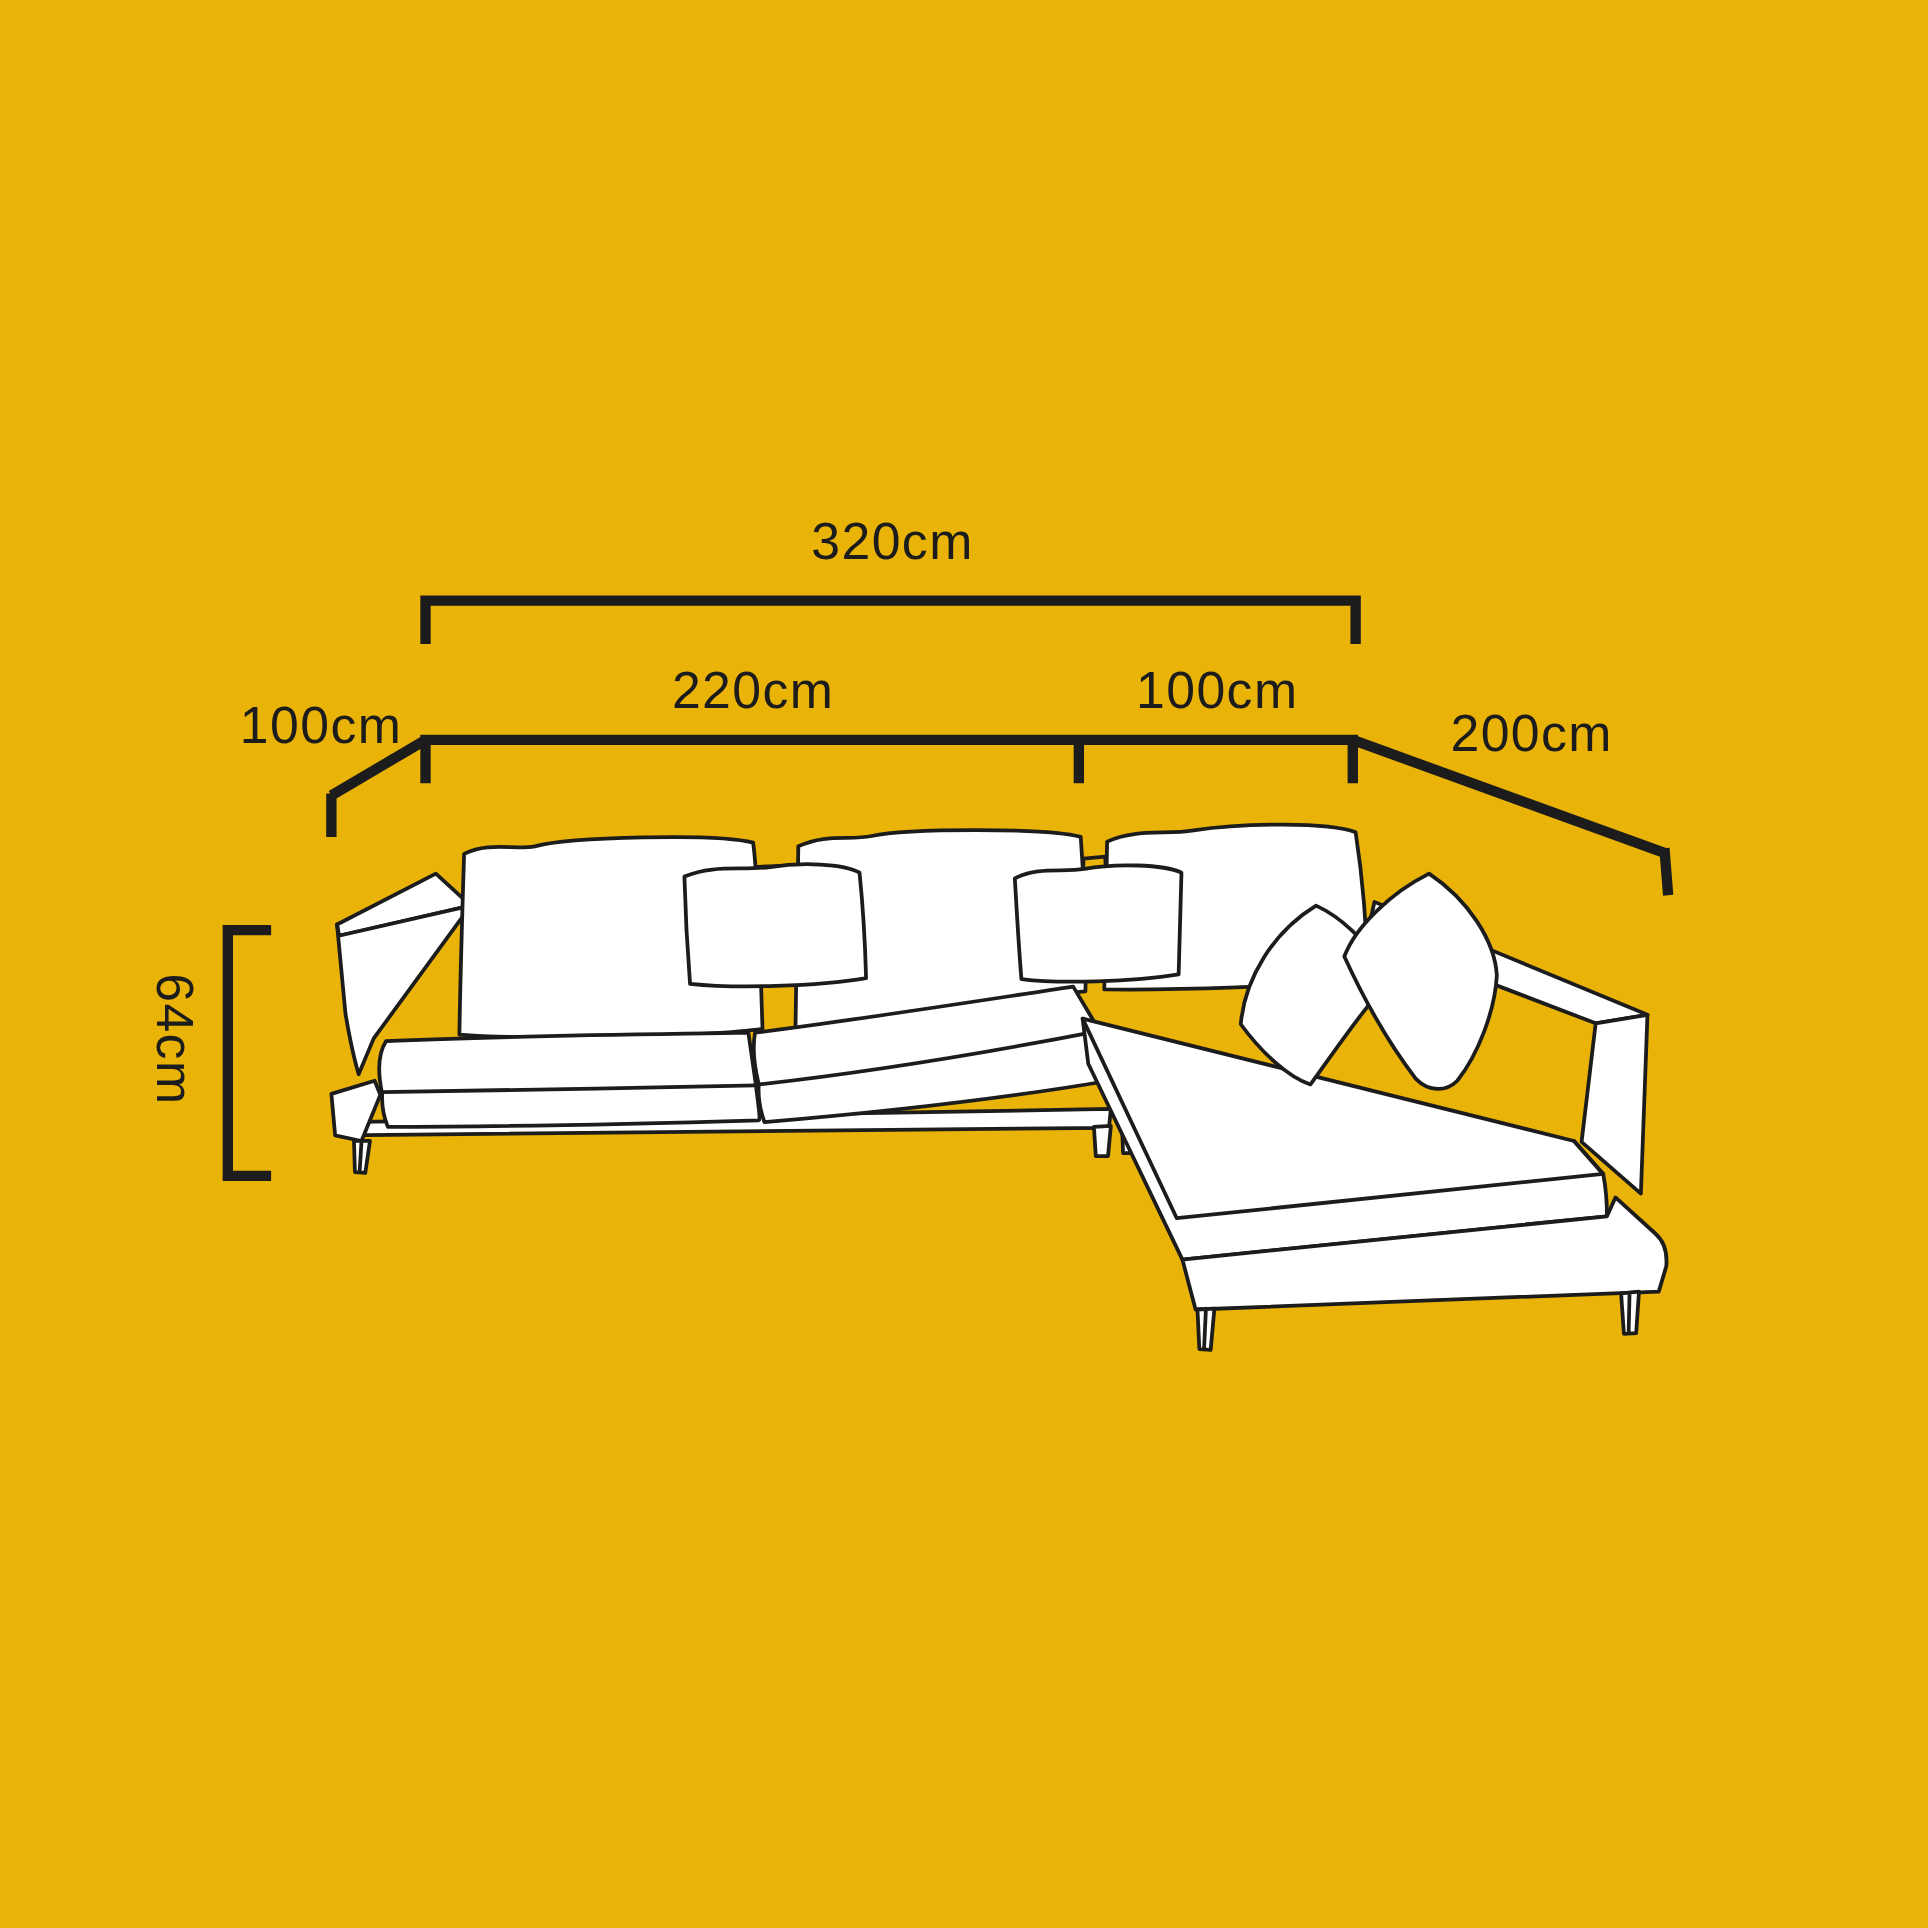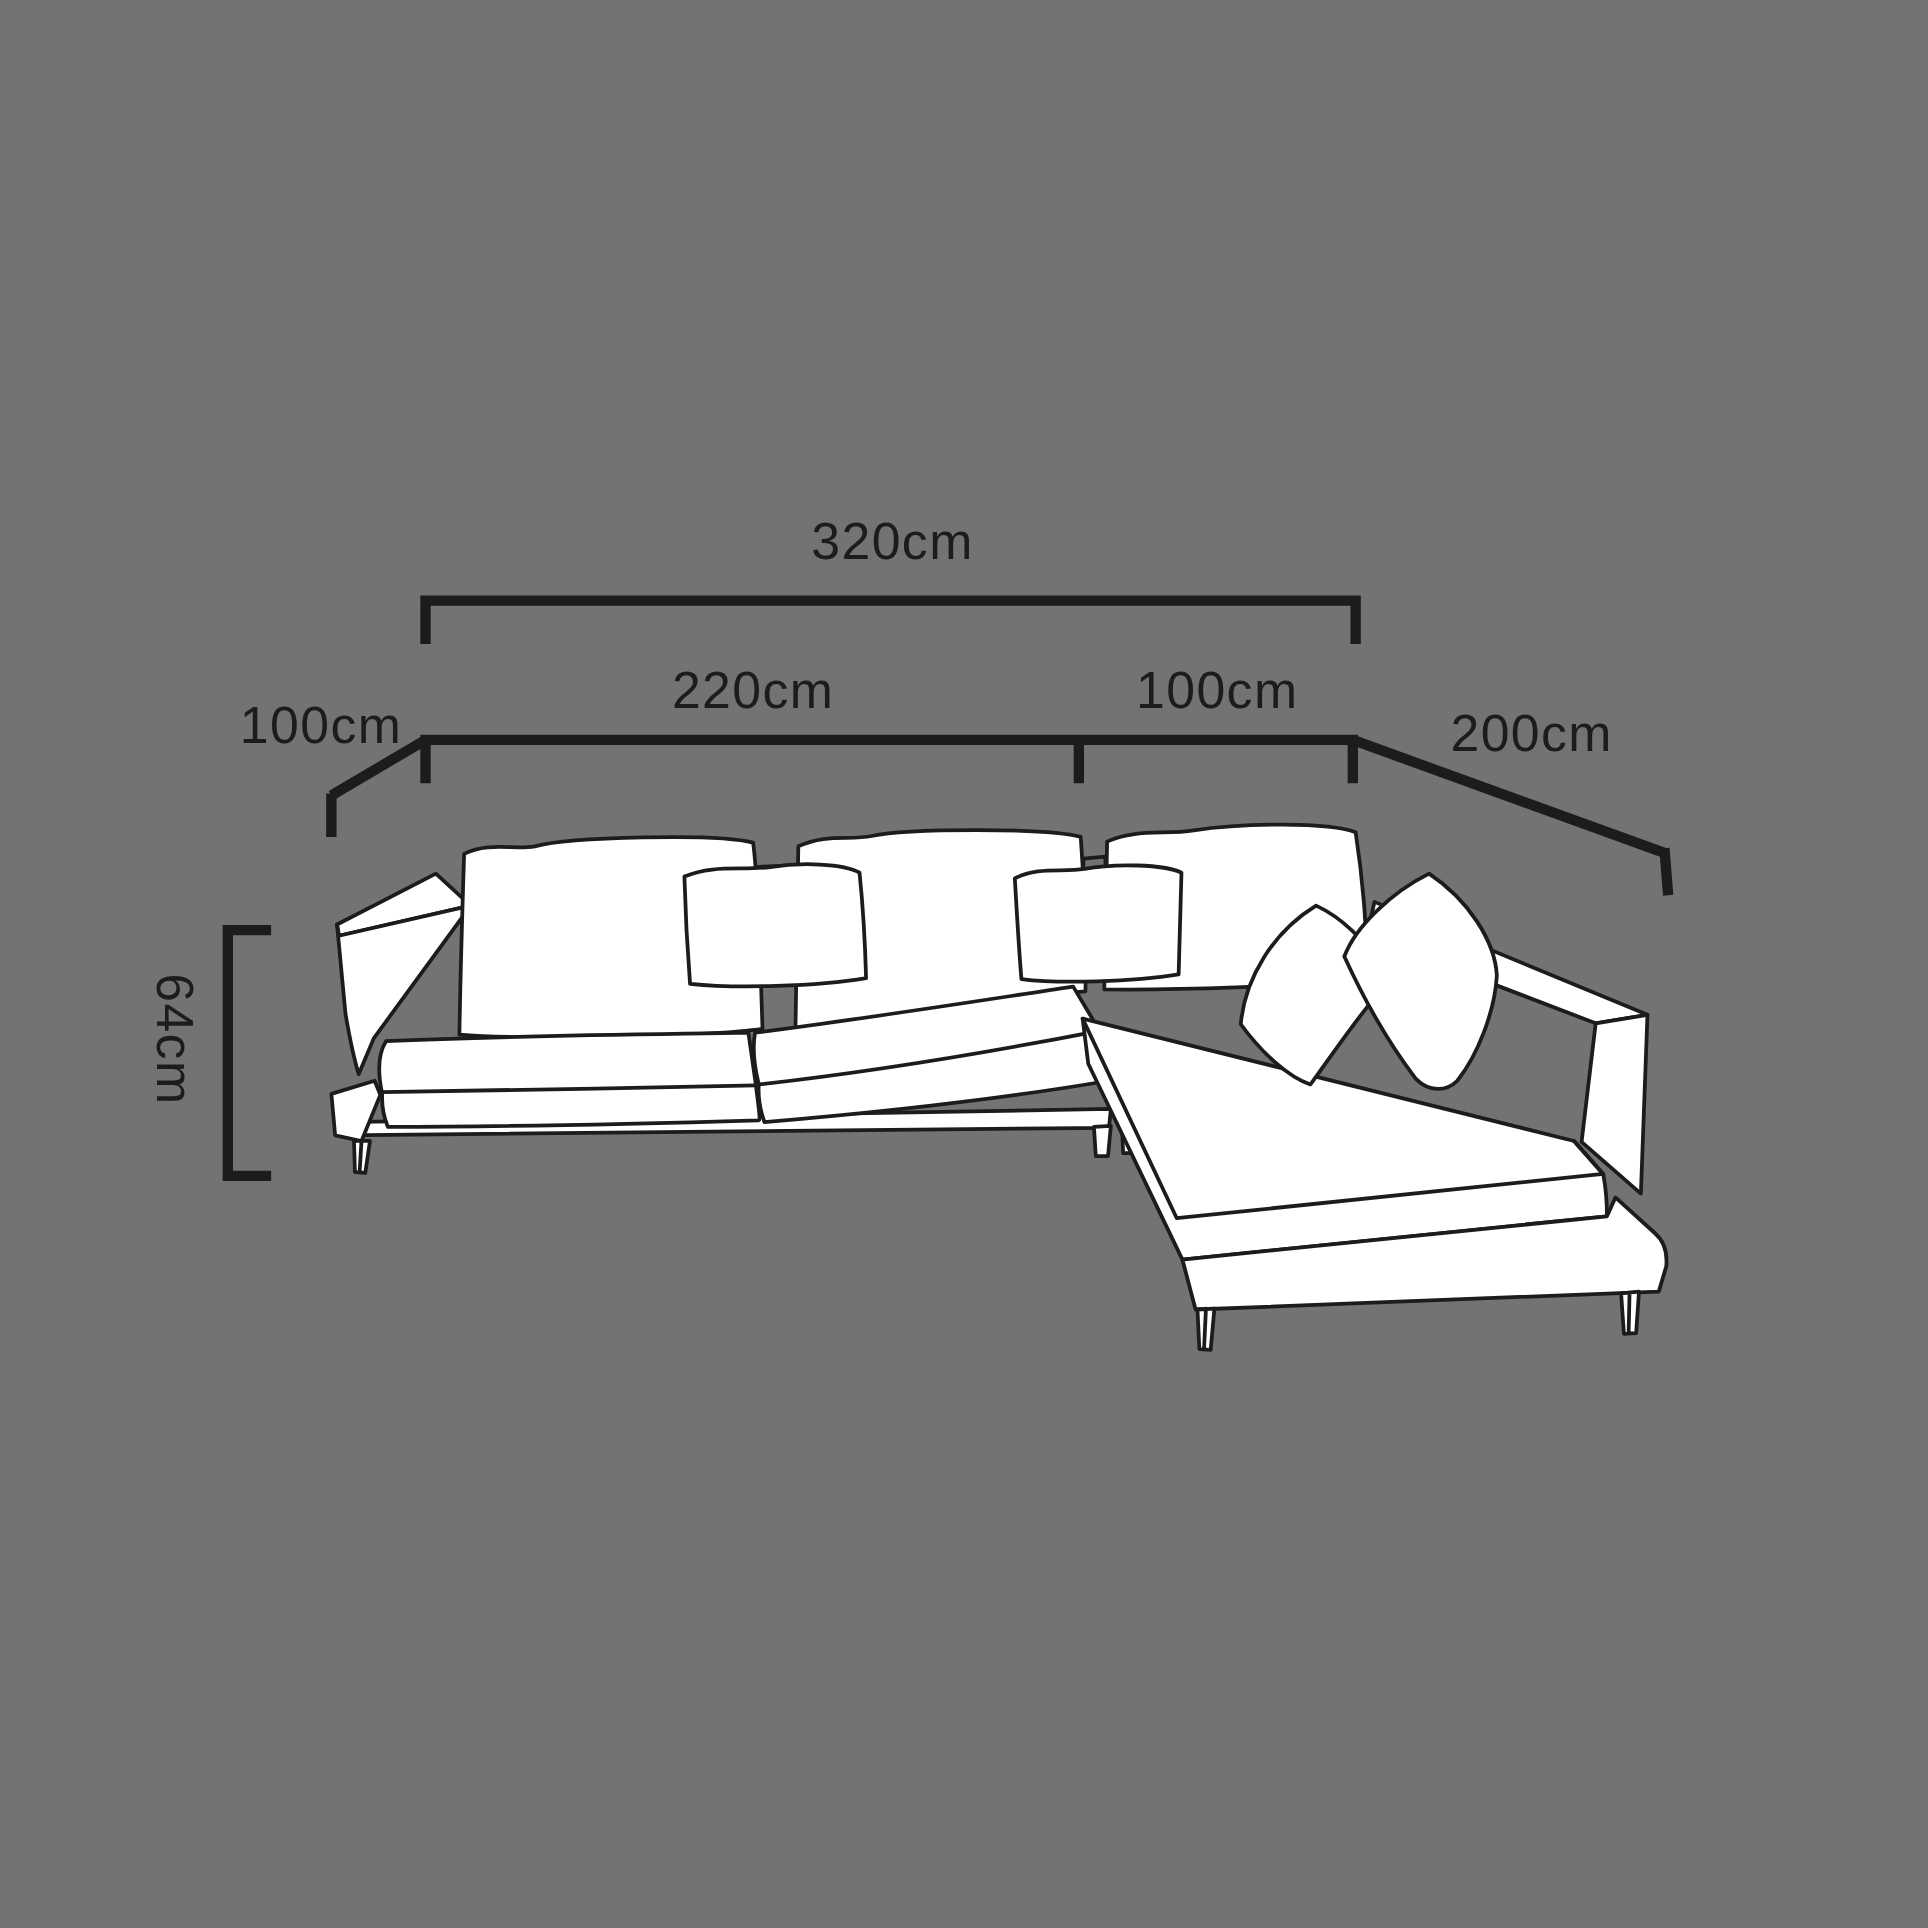--- a/index.html
+++ b/index.html
@@ -1,20 +1,20 @@
 <!DOCTYPE html>
 <html style="font-size:15px"><head>
 <meta charset="utf-8">
 <style>
   html, body { margin: 0; padding: 0; background: #ffffff; }
   .stage {
     position: relative;
     width: 1928px;
     height: 1928px;
-    background: #737373;
+    background: #eab308;
     overflow: hidden;
     font-family: "Liberation Sans", sans-serif;
   }
   .stage svg { position: absolute; inset: 0; display: block; }
   text.dim-label {
     font-family: "Liberation Sans", sans-serif;
     font-size: 55px;
     letter-spacing: 1.5px;
     font-weight: 400;
   }

